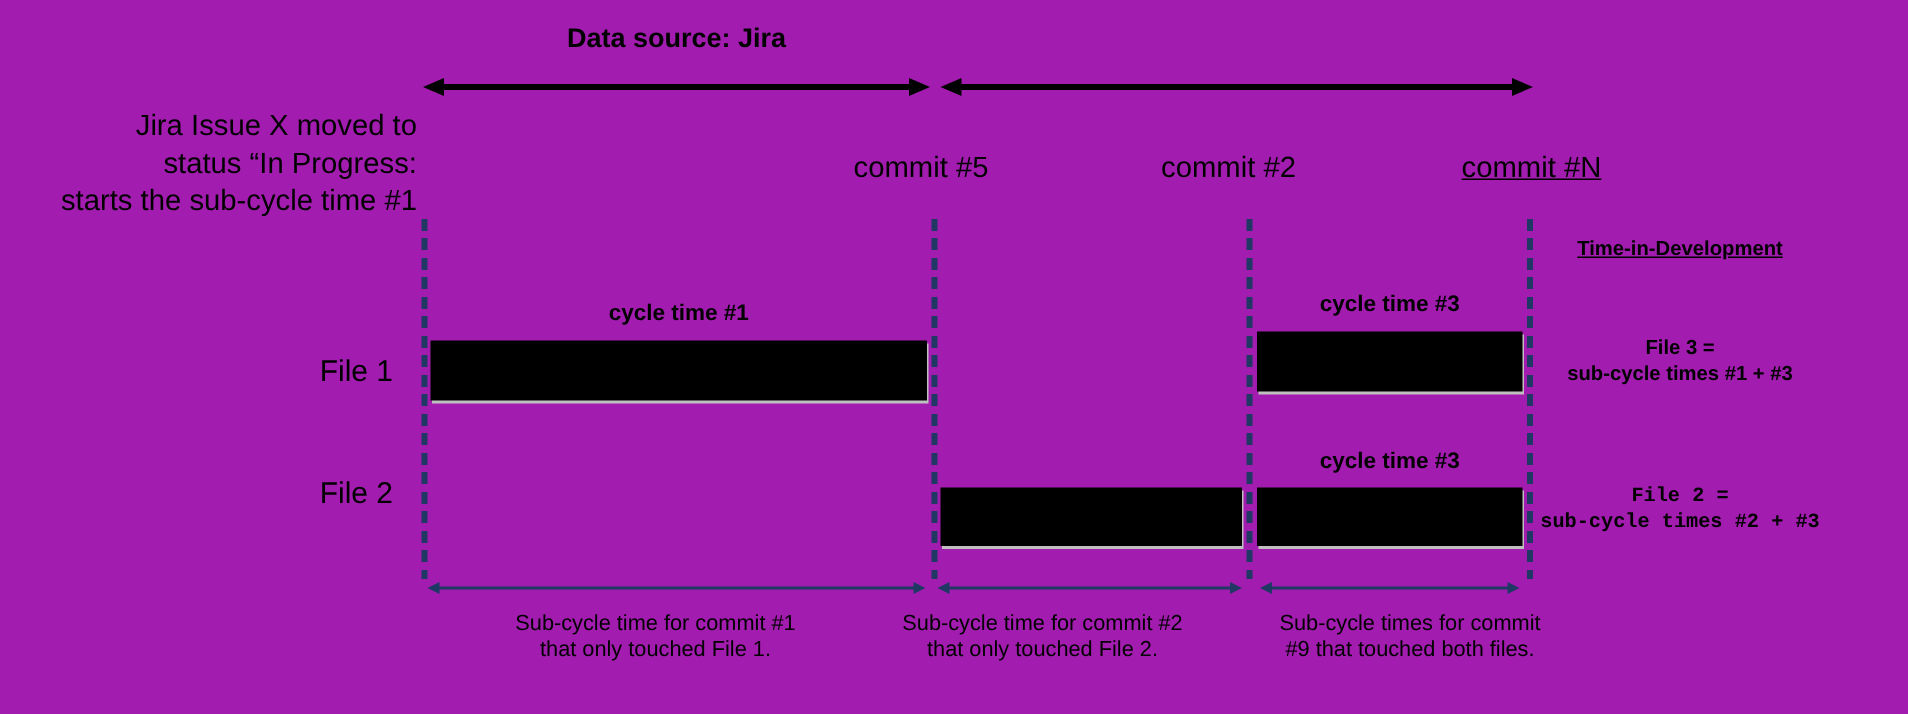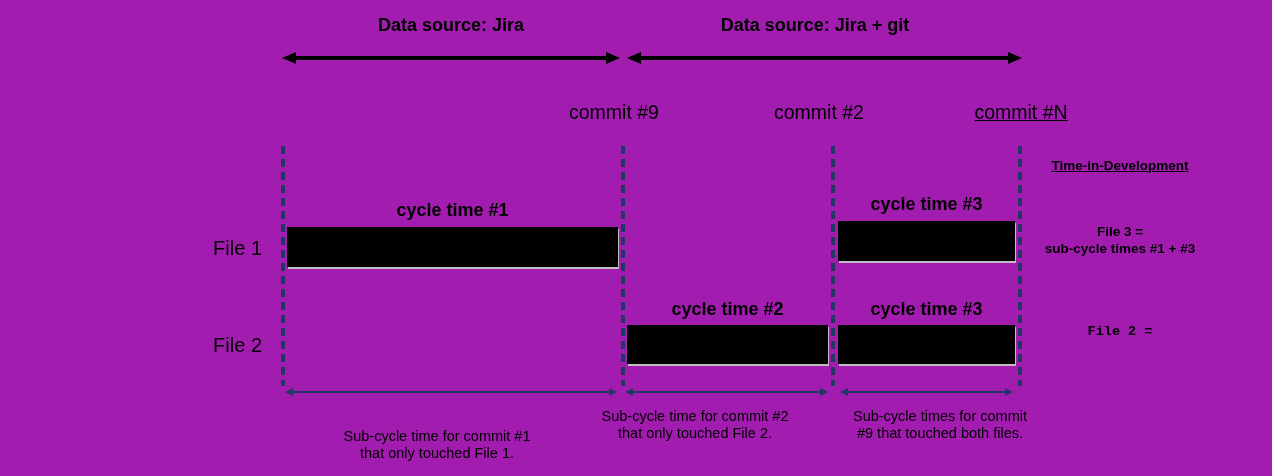--- a/index.html
+++ b/index.html
@@ -38,21 +38,21 @@
            background: repeating-linear-gradient(to bottom, var(--dashed_line, #1f3864) 0 8px, transparent 8px 13px); }
 
   
   .file-label { position: absolute; left: 140px; width: 122px; text-align: right;
                 font-size: 20px; white-space: nowrap; }
 
   
   .bar { position: absolute; background: var(--bar, #000); box-shadow: 1px 2px 0 #c0c0c0; }
 
   
-  .cycle-label { position: absolute; font-size: 18px; font-weight: bold; text-align: center; white-space: nowrap; }
+  .cycle-label { position: absolute; font-size: 15px; font-weight: bold; text-align: center; white-space: nowrap; }
 
   
   .panel-title { position: absolute; left: 1028px; top: 158px; width: 184px; text-align: center;
                  font-size: 13.5px; font-weight: bold; text-decoration: underline; white-space: nowrap; }
   .panel-entry { position: absolute; left: 1020px; width: 200px; text-align: center;
                  font-size: 13.5px; font-weight: bold; line-height: 17px; white-space: nowrap; }
 
   
   .dim { position: absolute; top: 387px; height: 10px; }
   .dim .shaft { position: absolute; left: 4px; right: 4px; top: 4px; height: 2px; background: var(--span_line, #1f3864); }
@@ -70,76 +70,80 @@
 
 <div id="stage">
 
   <div class="arrow-title" style="left:282px; width:338px;">Data source: Jira</div>
   <div class="harrow" style="left:282px; top:52px; width:338px;">
     <span class="head-l"></span>
     <span class="shaft"></span>
     <span class="head-r"></span>
   </div>
 
-  <div class="arrow-title" style="left:617px; width:396px;">Data source: Jira + git</div>
   <div class="harrow" style="left:627px; top:52px; width:395px;">
     <span class="head-l"></span>
     <span class="shaft"></span>
     <span class="head-r"></span>
   </div>
 
+  <div class="left-note">
+    <div>Jira Issue X moved to</div>
+    <div>status “In Progress:</div>
+    <div>starts the sub-cycle time #1</div>
+  </div>
 
-  <div class="commit-label" style="left:554px;">commit #9</div>
+  <div class="commit-label" style="left:554px;">commit #5</div>
   <div class="commit-label" style="left:759px;">commit #2</div>
   <div class="commit-label" style="left:961px;text-decoration:underline;">commit #N</div>
 
   <div class="vdash" style="left:281px;"></div>
   <div class="vdash" style="left:621px;"></div>
   <div class="vdash" style="left:831px;"></div>
   <div class="vdash" style="left:1018px;"></div>
 
   <div class="file-label" style="top:237px;">File 1</div>
-  <div class="file-label" style="top:334px;">File 2</div>
+  <div class="file-label" style="top:318px;">File 2</div>
 
   <div class="cycle-label" style="left:287px; width:331px; top:200px;">cycle time #1</div>
-  <div class="cycle-label" style="left:627px; width:201px; top:299px;">cycle time #2</div>
   <div class="cycle-label" style="left:838px; width:177px; top:194px;">cycle time #3</div>
   <div class="cycle-label" style="left:838px; width:177px; top:299px;">cycle time #3</div>
 
   <div class="bar" style="left:287px; top:227px; width:331px; height:40px;"></div>
   <div class="bar" style="left:627px; top:325px; width:201px; height:39px;"></div>
   <div class="bar" style="left:838px; top:221px; width:177px; height:40px;"></div>
   <div class="bar" style="left:838px; top:325px; width:177px; height:39px;"></div>
 
   <div class="panel-title">Time-in-Development</div>
   <div class="panel-entry" style="top:223px;">
     <div>File 3 =</div>
     <div>sub-cycle times #1 + #3</div>
   </div>
   <div class="panel-entry" style="top:323px;font-family:Liberation Mono, monospace;">
     <div>File 2 =</div>
+    <div>sub-cycle times #2 + #3</div>
   </div>
 
   <div class="dim" style="left:285px; width:332px;">
     <span class="head-l"></span>
     <span class="shaft"></span>
     <span class="head-r"></span>
   </div>
   <div class="dim" style="left:625px; width:203px;">
     <span class="head-l"></span>
     <span class="shaft"></span>
     <span class="head-r"></span>
   </div>
   <div class="dim" style="left:840px; width:173px;">
     <span class="head-l"></span>
     <span class="shaft"></span>
     <span class="head-r"></span>
   </div>
 
-  <div class="caption" style="left:287px;margin-top:20px;">
+  <div class="caption" style="left:287px;">
     <div>Sub-cycle time for commit #1</div>
     <div>that only touched File 1.</div>
   </div>
   <div class="caption" style="left:545px;">
     <div>Sub-cycle time for commit #2</div>
     <div>that only touched File 2.</div>
   </div>
   <div class="caption" style="left:790px;">
     <div>Sub-cycle times for commit</div>
     <div>#9 that touched both files.</div>

